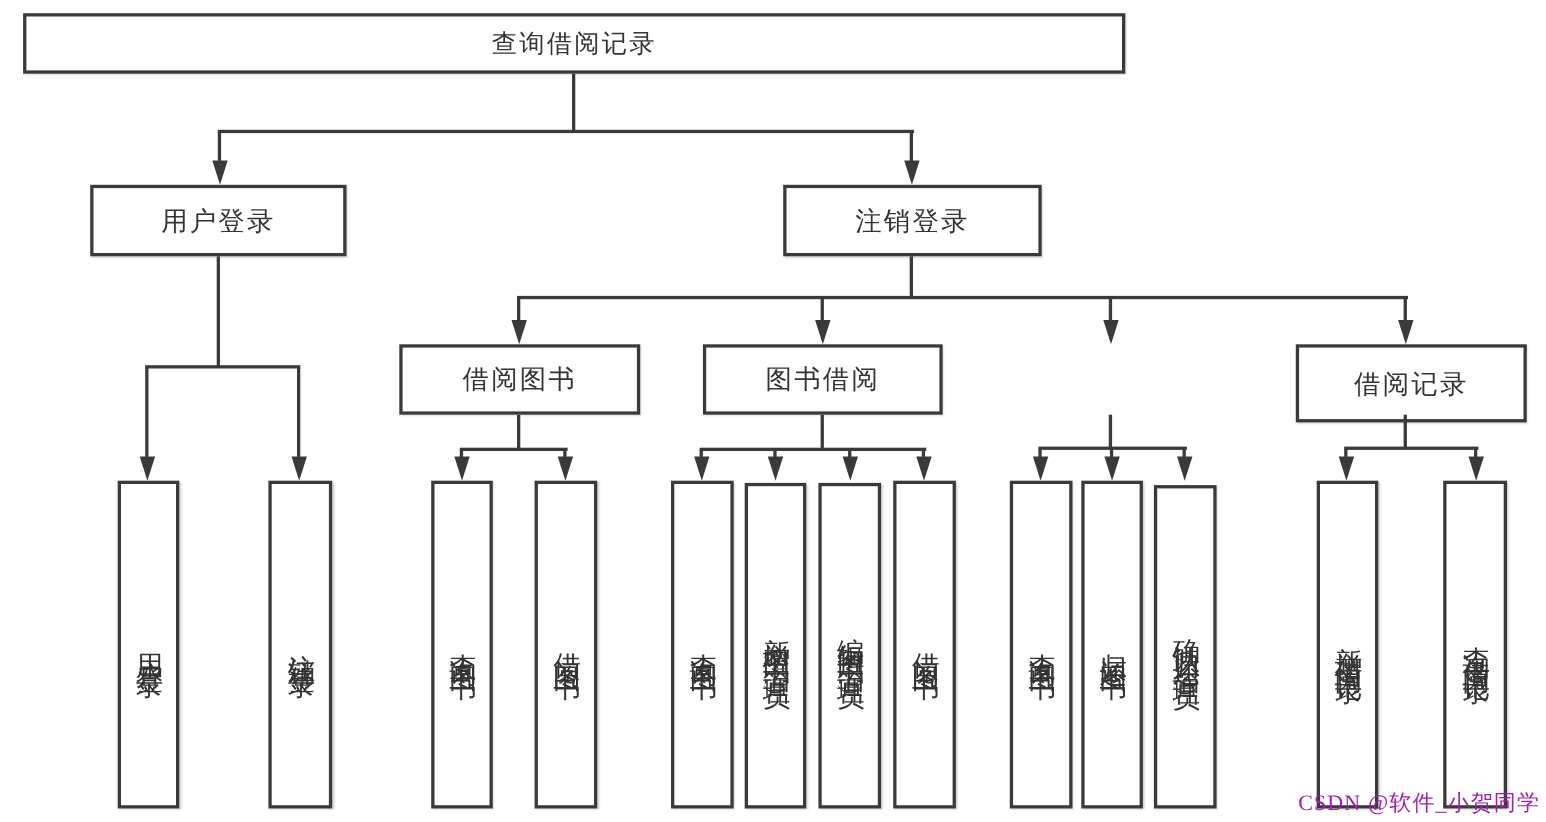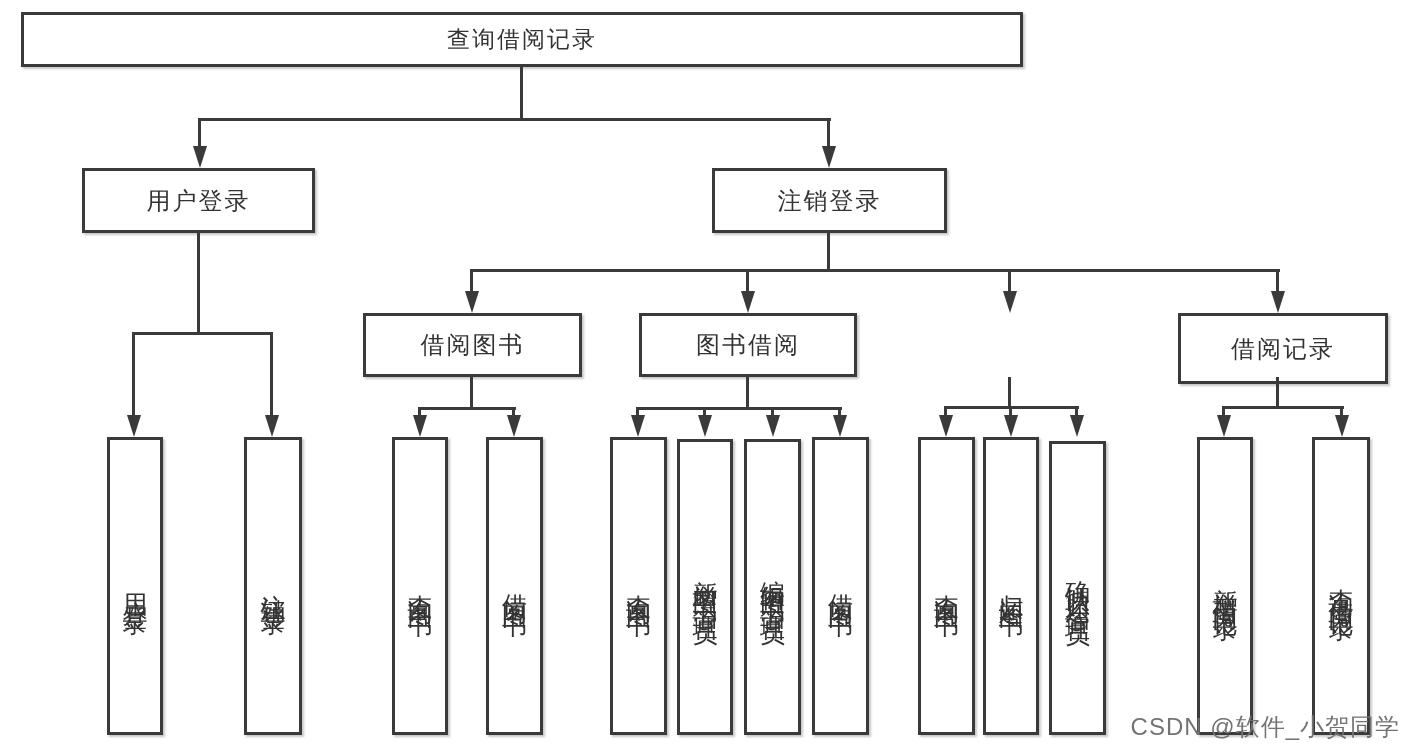--- a/index.html
+++ b/index.html
@@ -8,22 +8,22 @@
   .box{position:absolute;box-sizing:border-box;border:3px solid #3a3a3a;background:#fff;
        display:flex;align-items:center;justify-content:center;color:#333;
        font-size:24px;letter-spacing:2px;box-shadow:1.5px 1.5px 2px rgba(130,130,130,.45);}
   .title-box{font-size:23px;}
   .vbox{writing-mode:vertical-rl;text-orientation:mixed;font-size:25px;letter-spacing:6px;line-height:1;}
   .vl,.hl{position:absolute;background:#3a3a3a;}
   .vl{width:3px;}
   .hl{height:3px;}
   .arrow{position:absolute;width:0;height:0;border-left:7px solid transparent;
          border-right:7px solid transparent;border-top:22px solid #3a3a3a;}
-  .watermark{position:absolute;right:5px;bottom:4px;color:#737373;font-size:24px;
-             letter-spacing:1px;z-index:5;white-space:nowrap;}
+  .watermark{position:absolute;right:5px;bottom:4px;color:#a21caf;font-size:20px;
+             letter-spacing:1px;z-index:5;white-space:nowrap;font-family:Liberation Serif, serif;}
 </style>
 </head>
 <body>
 
 <div class="canvas">
 
   <div class="box title-box" style="left:21px;top:12px;width:1002px;height:55px;">查询借阅记录</div>
 
   <div class="vl" style="left:520px;top:67px;height:53px;"></div>
   <div class="hl" style="left:198px;top:118px;width:633px;"></div>

